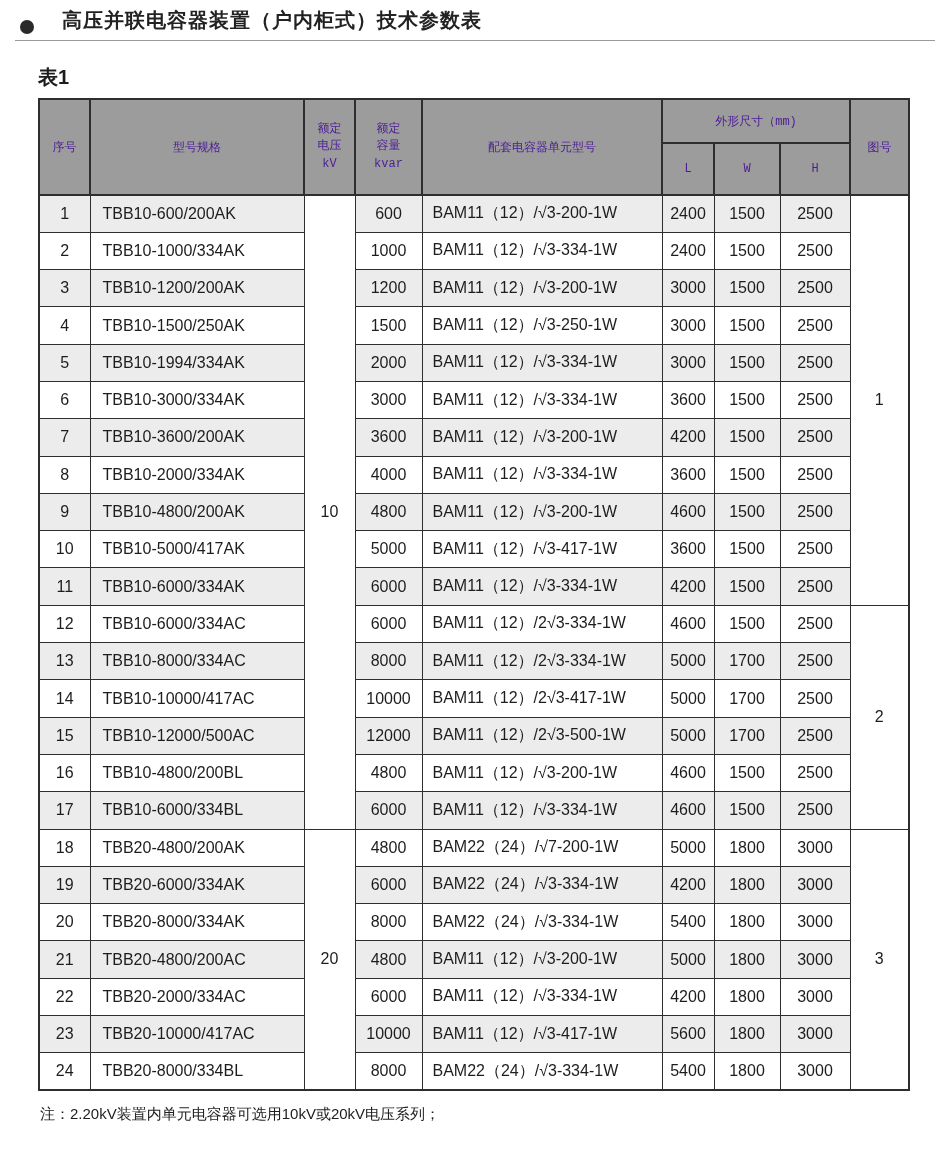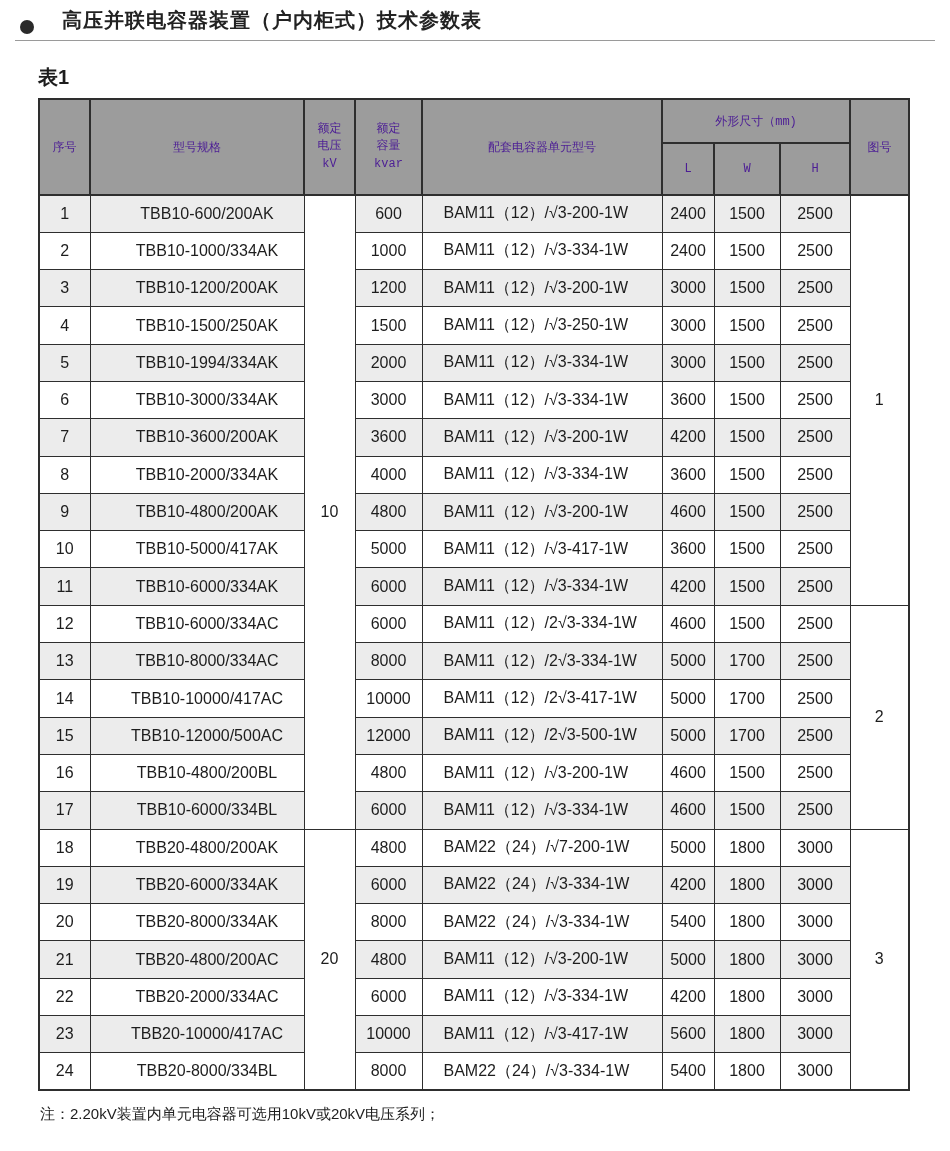--- a/index.html
+++ b/index.html
@@ -28,22 +28,22 @@
     background:var(--header-bg);color:#4c1d95;font-weight:normal;font-size:12px;
     border-width:2px;
     font-family:Liberation Mono, monospace;
   }
   thead tr:nth-child(1){height:44px;}
   thead tr:nth-child(2){height:52px;}
   th.multiline{white-space:pre-line;line-height:1.45;}
   tbody tr{height:37.3px;}
   tbody td{font-size:16px;background:#fff;}
   tbody tr.odd td:not(.merged){background:var(--alt-bg);}
-  td.c-model{text-align:center;padding-left:20px;}
-  td.c-unit{text-align:left;padding-left:21px;}
+  td.c-model{text-align:left;padding-left:12px;}
+  td.c-unit{text-align:left;padding-left:10px;}
   .notes{display:flex;margin:12px 0 0 40px;font-size:15px;line-height:21px;}
   .notes-prefix{flex:0 0 auto;white-space:nowrap;}
   .note-items{display:flex;flex-direction:column;}
 </style>
 </head>
 <body>
 
 <div class="page">
 
   <div class="title-row">

